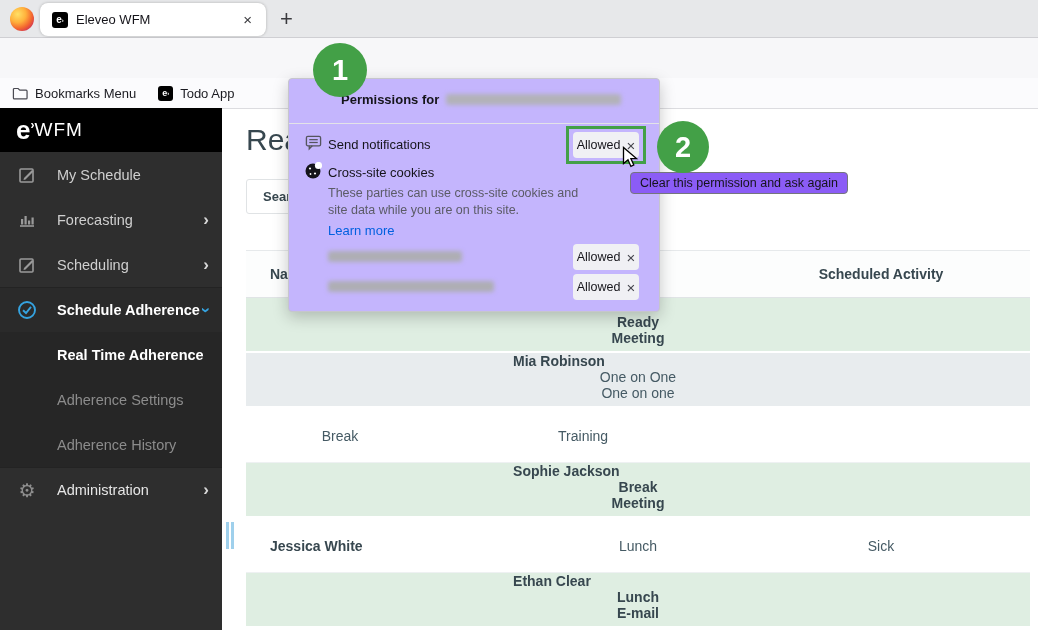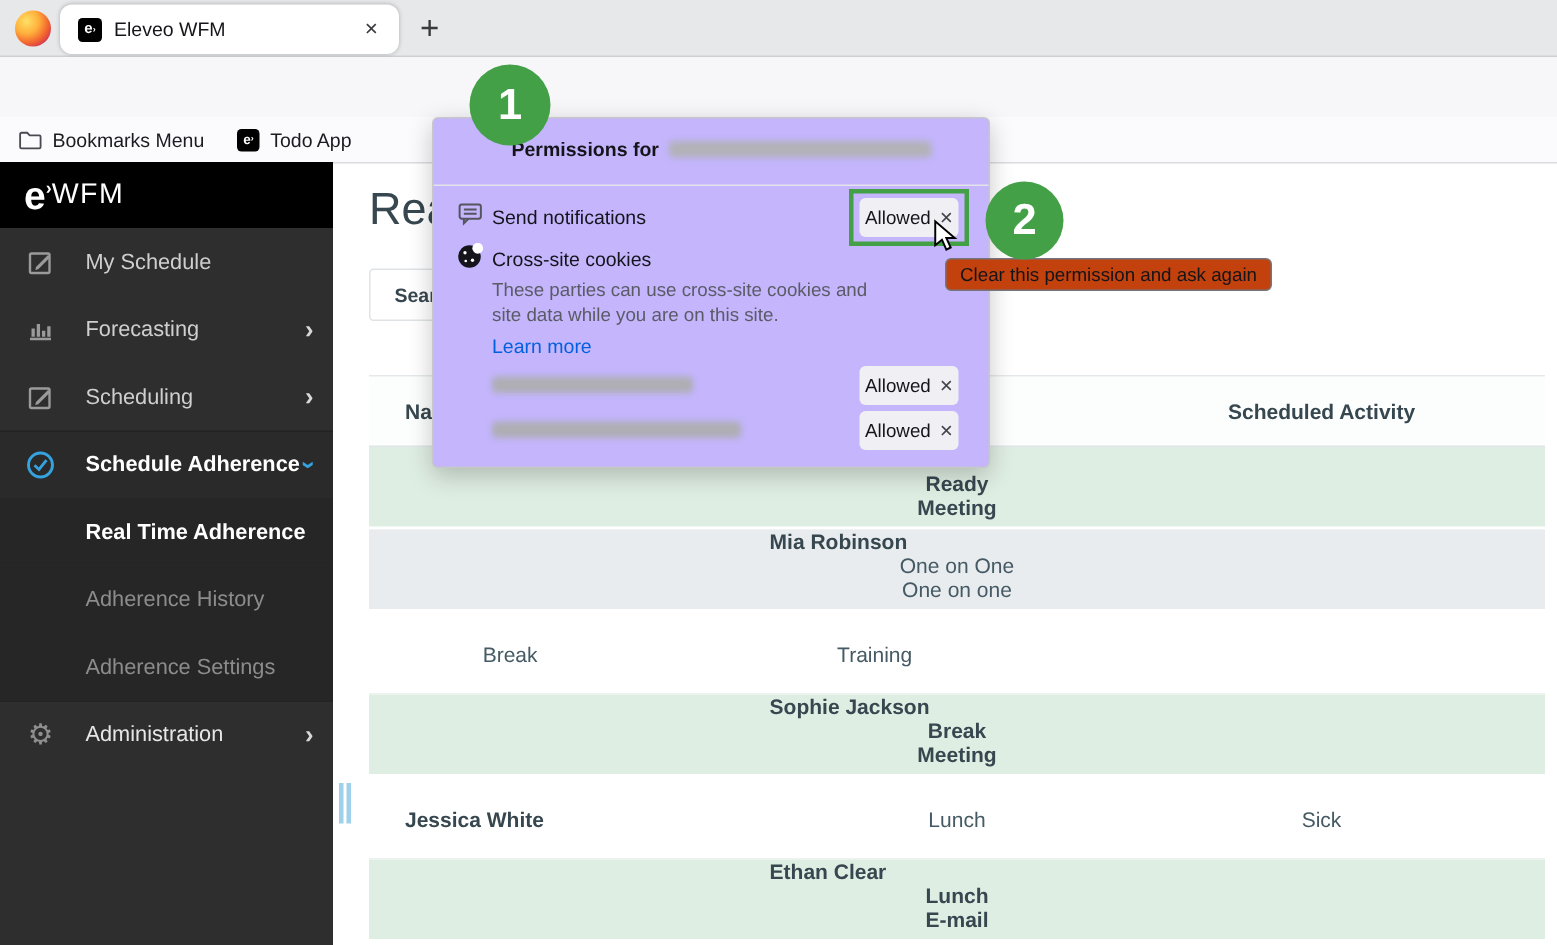--- a/index.html
+++ b/index.html
@@ -99,21 +99,21 @@
   .allowed .x { font-size:15px; color:#45454d; line-height:1; }
   .green-box { position:absolute; left:277px; top:47px; width:80px; height:38px;
                border:3px solid #43a047; z-index:5; pointer-events:none; }
   .pp-desc { position:absolute; left:39px; top:106px; width:270px; font-size:12.5px; line-height:17px;
              color:#5b5b66; }
   .pp-learn { position:absolute; left:39px; top:144px; font-size:13px; color:#0060df; }
   .r-site1 { position:absolute; left:39px; top:172px; width:134px; height:11px; }
   .r-site2 { position:absolute; left:39px; top:202px; width:166px; height:11px; }
 
   .tooltip { position:absolute; left:630px; top:172px; height:22px; padding:0 9px; display:flex;
-             align-items:center; background:#c2410c; border:1px solid #75757d; border-radius:4px;
+             align-items:center; background:#8b5cf6; border:1px solid #75757d; border-radius:4px;
              font-size:12.5px; color:#15141a; z-index:60; white-space:nowrap; }
 
   .circle { position:absolute; border-radius:50%; background:#43a047; color:#fff; display:flex;
             align-items:center; justify-content:center; font-size:29px; font-weight:bold; z-index:70; }
   #circle-1 { left:313px; top:43px; width:54px; height:54px; }
   #circle-2 { left:657px; top:121px; width:52px; height:52px; }
   .cursor { position:absolute; left:622px; top:146px; z-index:65; }
 </style>
 </head>
 <body>
@@ -225,24 +225,24 @@
           <path d="M6 10.2 L9 13 L14 6.8" fill="none" stroke="#35a3e0" stroke-width="1.9"></path>
         </svg>
     </span>
     <span class="lbl">Schedule Adherence</span>
     <span class="chev">›</span>
   </div>
   <div class="sb-item sb-sub active">
     <span>Real Time Adherence</span>
   </div>
   <div class="sb-item sb-sub">
+    <span>Adherence Settings</span>
+  </div>
+  <div class="sb-item sb-sub">
     <span>Adherence History</span>
-  </div>
-  <div class="sb-item sb-sub">
-    <span>Adherence Settings</span>
   </div>
   <div class="sb-item sb-admin">
     <span class="icn gear-glyph">⚙</span>
     <span class="lbl">Administration</span>
     <span class="chev">›</span>
   </div>
 </div>
 <div class="resizer-bar" style="left:226px; top:522px;"></div>
 <div class="resizer-bar" style="left:231px; top:522px;"></div>
 

